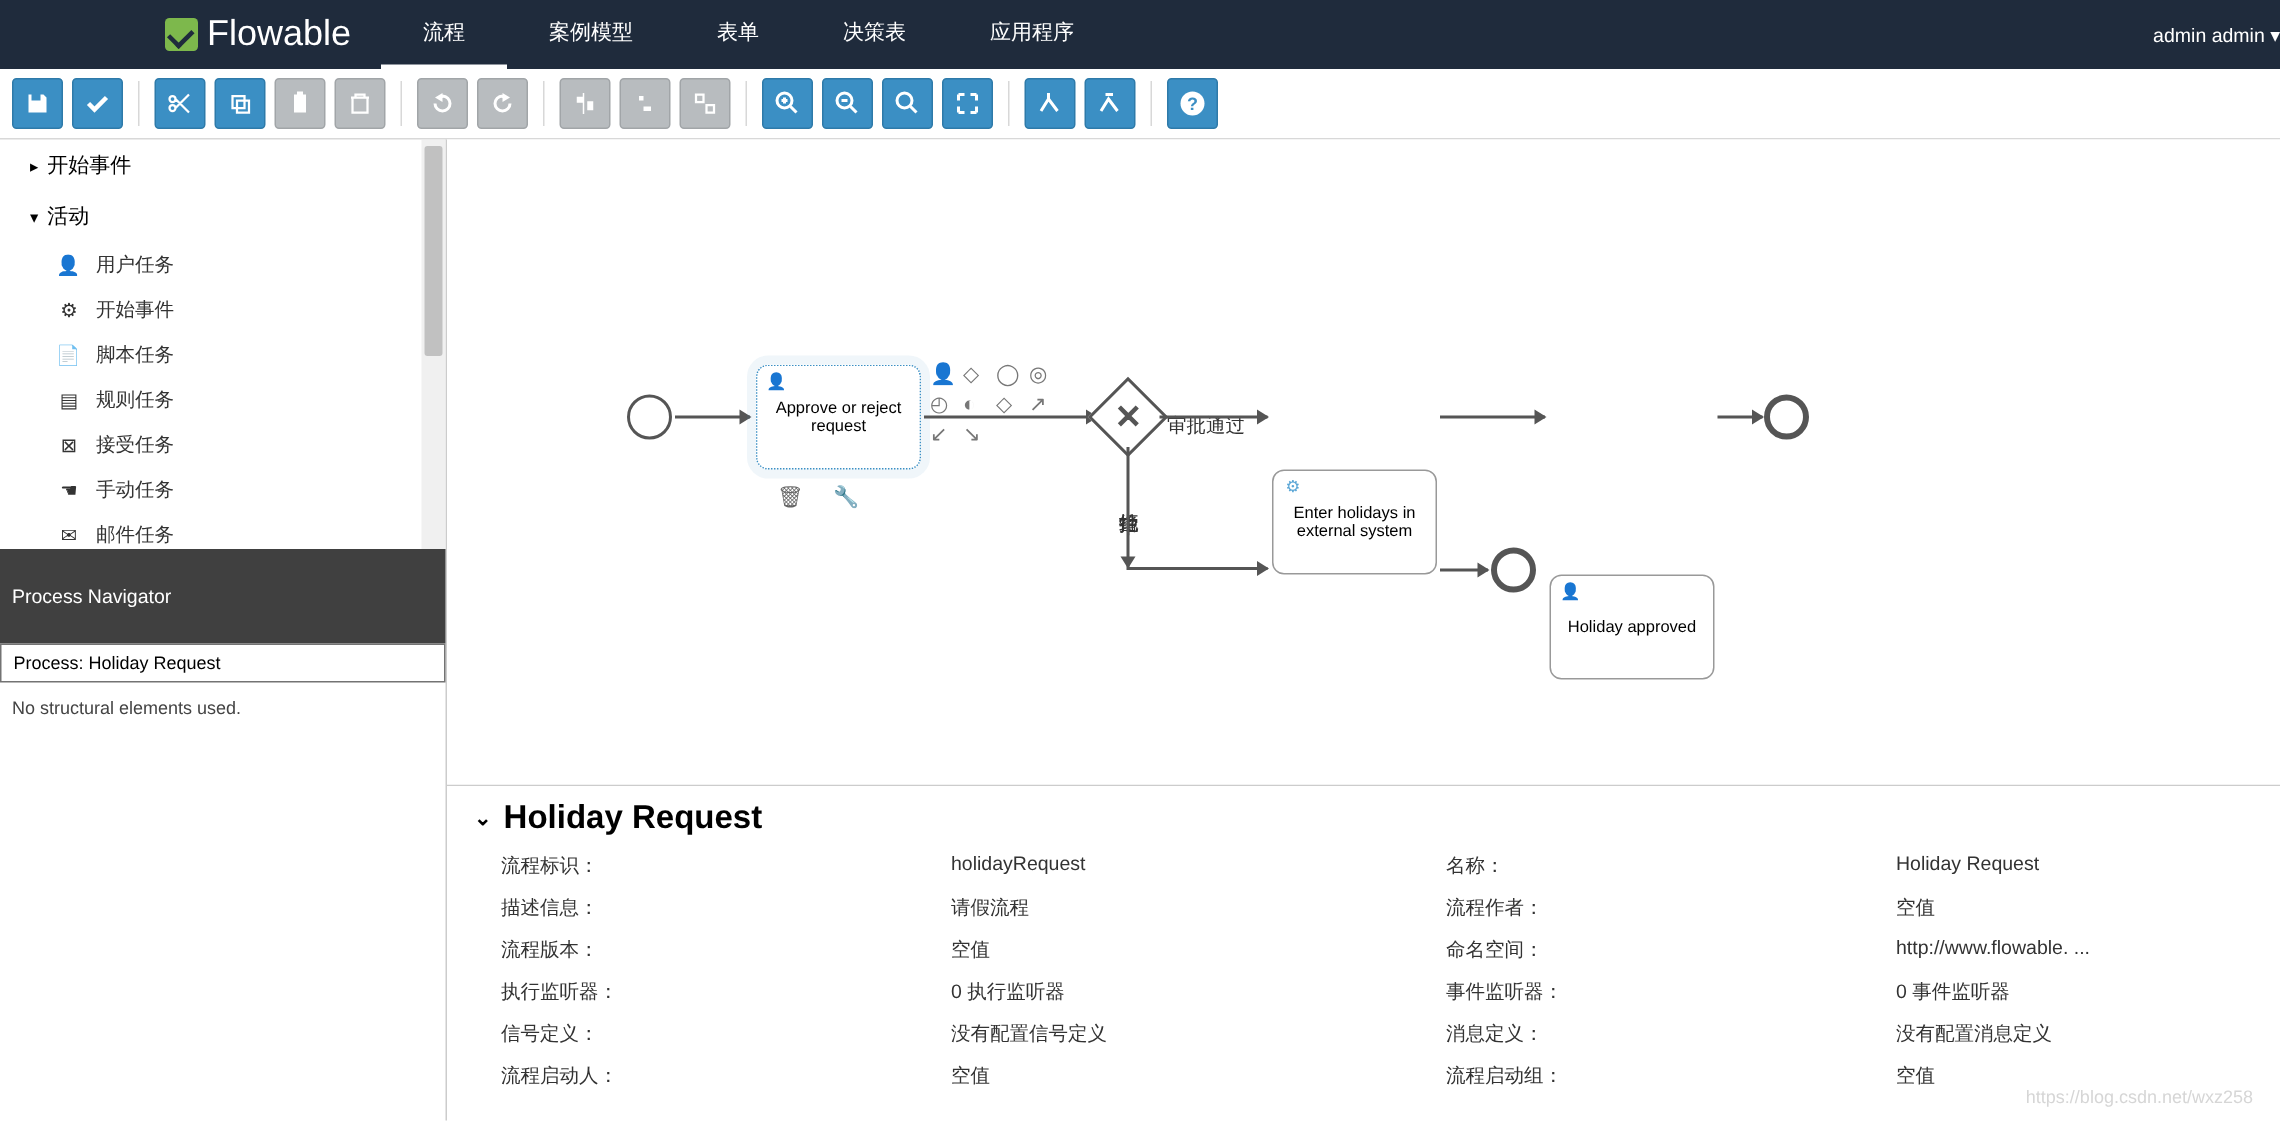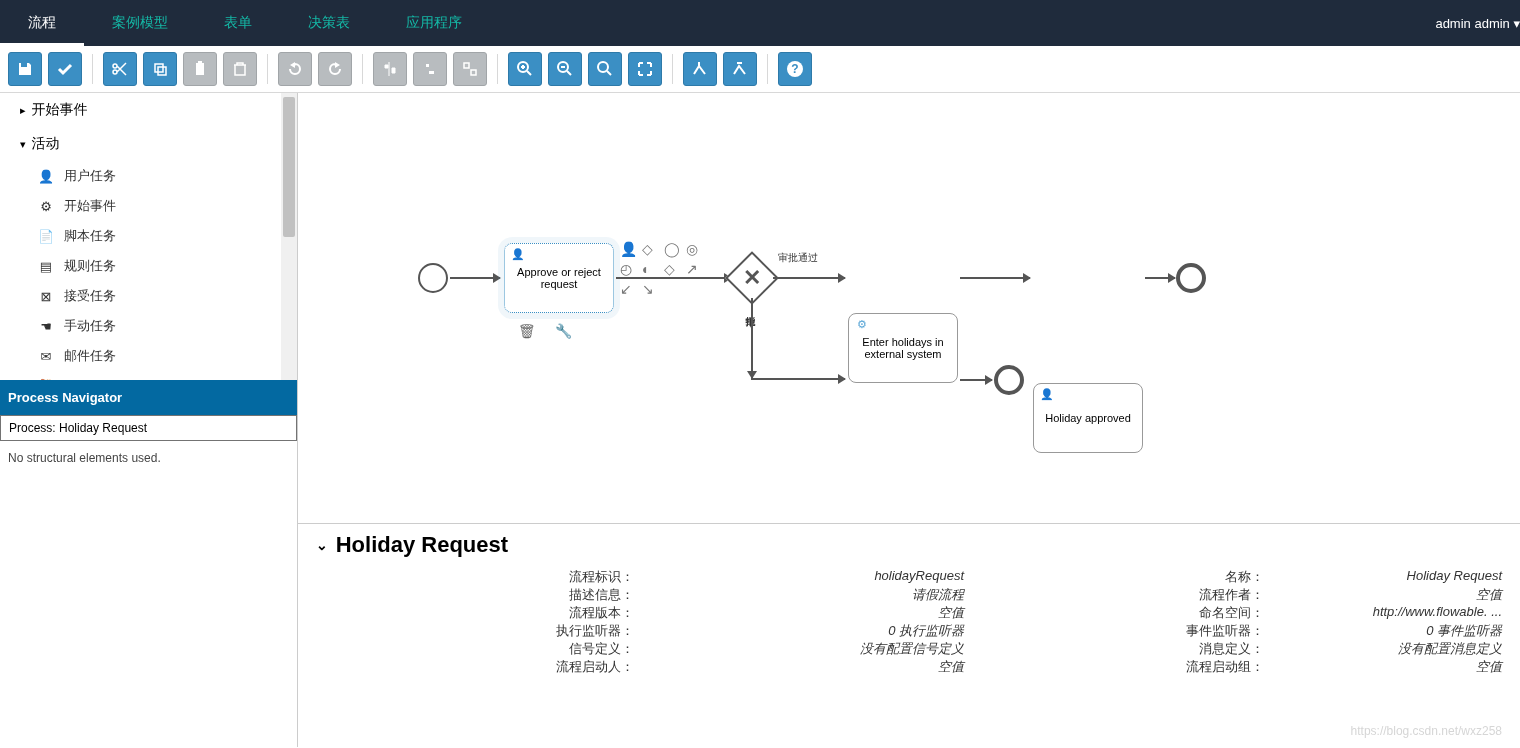--- a/index.html
+++ b/index.html
@@ -4,21 +4,21 @@
 <style>
 * { margin: 0; padding: 0; box-sizing: border-box; }
 body { font-family: Arial, "Microsoft YaHei", sans-serif; font-size: 13px; overflow: hidden; width: 1520px; height: 748px; position: relative; }
 
 
 .topnav { background: #1f2b3c; height: 46px; display: flex; align-items: center; color: #fff; }
 .logo { display: flex; align-items: center; padding: 0 20px 0 110px; font-size: 24px; font-weight: 300; }
 .logo-mark { width: 22px; height: 22px; background: #7db84c; border-radius: 3px; margin-right: 6px; position: relative; }
 .logo-mark:before { content: ""; position: absolute; left: 5px; top: 4px; width: 8px; height: 12px; border-right: 3px solid #1f2b3c; border-bottom: 3px solid #1f2b3c; transform: rotate(45deg); }
 .nav-items { display: flex; font-family: Liberation Mono, monospace; }
-.nav-item { padding: 0 28px; height: 46px; line-height: 46px; cursor: pointer; font-size: 14px; color: #14b8a6; }
+.nav-item { padding: 0 28px; height: 46px; line-height: 46px; cursor: pointer; font-size: 14px; color: #ffffff; }
 .nav-item.active { border-bottom: 3px solid #fff; color: #fff; }
 .nav-user { margin-left: auto; color: #fff; cursor: pointer; }
 
 
 .toolbar { background: #fff; border-bottom: 1px solid #d8d8d8; padding: 6px 8px; display: flex; align-items: center; gap: 6px; }
 .tbtn { width: 34px; height: 34px; background: #3b8fc4; border: 1px solid #2e7aa9; border-radius: 3px; display: flex; align-items: center; justify-content: center; cursor: pointer; }
 .tbtn svg { fill: #fff; width: 18px; height: 18px; }
 .tbtn.dis { background: #b8bcbf; border-color: #a1a5a8; cursor: default; }
 .tsep { width: 1px; height: 30px; background: #d8d8d8; margin: 0 4px; }
 
@@ -27,60 +27,64 @@
 .sidebar { width: 298px; display: flex; flex-direction: column; position: relative; border-right: 1px solid #ccc; }
 
 .palette { flex: 1; overflow-y: auto; position: relative; }
 .palette-group { padding: 8px 20px; display: flex; align-items: center; cursor: pointer; font-size: 14px; }
 .palette-group .caret { margin-right: 6px; font-size: 11px; }
 .palette-leaf { padding: 6px 20px 6px 38px; display: flex; align-items: center; cursor: pointer; font-size: 13px; color: #333; }
 .palette-leaf .pic { width: 16px; height: 16px; margin-right: 10px; display: flex; align-items: center; justify-content: center; color: #333; }
 .scrollbar-fake { position: absolute; right: 0; top: 0; width: 16px; height: 100%; background: #f0f0f0; }
 .scrollbar-thumb { position: absolute; right: 2px; top: 4px; width: 12px; height: 140px; background: #c1c1c1; border-radius: 2px; }
 
-.navigator-hdr { background: #0369a1; color: #fff; font-weight: bold; padding: 10px 8px; font-size: 13px; }
+.navigator-hdr { background: #404040; color: #fff; font-weight: normal; padding: 24px 8px; font-size: 13px; }
 .navigator-proc { border: 1px solid #737373; padding: 5px 8px; font-size: 12px; }
 .navigator-msg { padding: 10px 8px; font-size: 12px; color: #444; flex: 1; }
 
 
 .canvas-wrap { flex: 1; display: flex; flex-direction: column; }
 .canvas { flex: 1; background: #fff; position: relative; overflow: hidden; }
 .node { position: absolute; }
 .start-evt, .end-evt { width: 30px; height: 30px; border: 2px solid #555; border-radius: 50%; background: #fff; }
 .end-evt { border-width: 4px; }
 .task { width: 110px; height: 70px; border: 1px solid #999; border-radius: 8px; background: #fff; display: flex; align-items: center; justify-content: center; text-align: center; font-size: 11px; padding: 4px; position: relative; }
 .task .ticon { position: absolute; top: 4px; left: 6px; width: 14px; height: 14px; }
 .task.selected { border: 1px dotted #3b8fc4; box-shadow: 0 0 0 6px rgba(59,143,196,0.08); }
 .task .user-ic { color: #c9a24a; }
 .task .gear-ic { color: #5aa6d6; }
 .gateway { width: 38px; height: 38px; transform: rotate(45deg); border: 2px solid #555; background: #fff; display: flex; align-items: center; justify-content: center; }
 .gateway span { transform: rotate(-45deg); font-size: 22px; font-weight: bold; color: #555; }
 .seq { position: absolute; height: 2px; background: #555; }
 .seq:after { content: ""; position: absolute; right: -1px; top: -4px; border-left: 8px solid #555; border-top: 5px solid transparent; border-bottom: 5px solid transparent; }
 .seq.v { width: 2px; height: auto; }
 .seq.v:after { right: -4px; top: auto; bottom: -1px; border-top: 8px solid #555; border-left: 5px solid transparent; border-right: 5px solid transparent; border-bottom: none; }
-.seq-label { position: absolute; font-size: 10px; color: #333; }
+.seq-label { position: absolute; font-size: 13px; color: #333; margin-top: 24px; }
 
 .quick-tools { position: absolute; display: grid; grid-template-columns: repeat(4, 18px); gap: 4px; color: #777; font-size: 14px; }
 .quick-tools span { cursor: pointer; }
 .sel-tools { position: absolute; display: flex; gap: 20px; color: #666; font-size: 14px; }
 
 
 .props { border-top: 1px solid #ccc; padding: 8px 18px 0; overflow: hidden; }
 .props-title { display: flex; align-items: center; font-size: 22px; font-weight: bold; margin-bottom: 10px; }
 .props-title .caret { font-size: 14px; margin-right: 8px; cursor: pointer; }
-.props-grid { display: grid; grid-template-columns: 300px 330px 300px 1fr; font-size: 13px; padding-left: 18px; text-align: right; }
+.props-grid { display: grid; grid-template-columns: 300px 330px 300px 1fr; row-gap: 10px; font-size: 13px; padding-left: 18px; }
 .props-grid .k { color: #333; }
-.props-grid .v { color: #333; font-style: italic; }
+.props-grid .v { color: #333; }
 .watermark { position: absolute; right: 18px; bottom: 10px; color: #d6d6d6; font-size: 12px; pointer-events: none; margin-left: 20px; }
 </style>
 </head>
 <body>
 
 <div class="topnav">
+  <div class="logo">
+    <span class="logo-mark"></span>
+    <span>Flowable</span>
+  </div>
   <div class="nav-items">
       <div class="nav-item active">流程</div>
       <div class="nav-item">案例模型</div>
       <div class="nav-item">表单</div>
       <div class="nav-item">决策表</div>
       <div class="nav-item">应用程序</div>
     </div>
   <div class="nav-user">
     <span>admin admin</span>
     <span> ▾</span>

